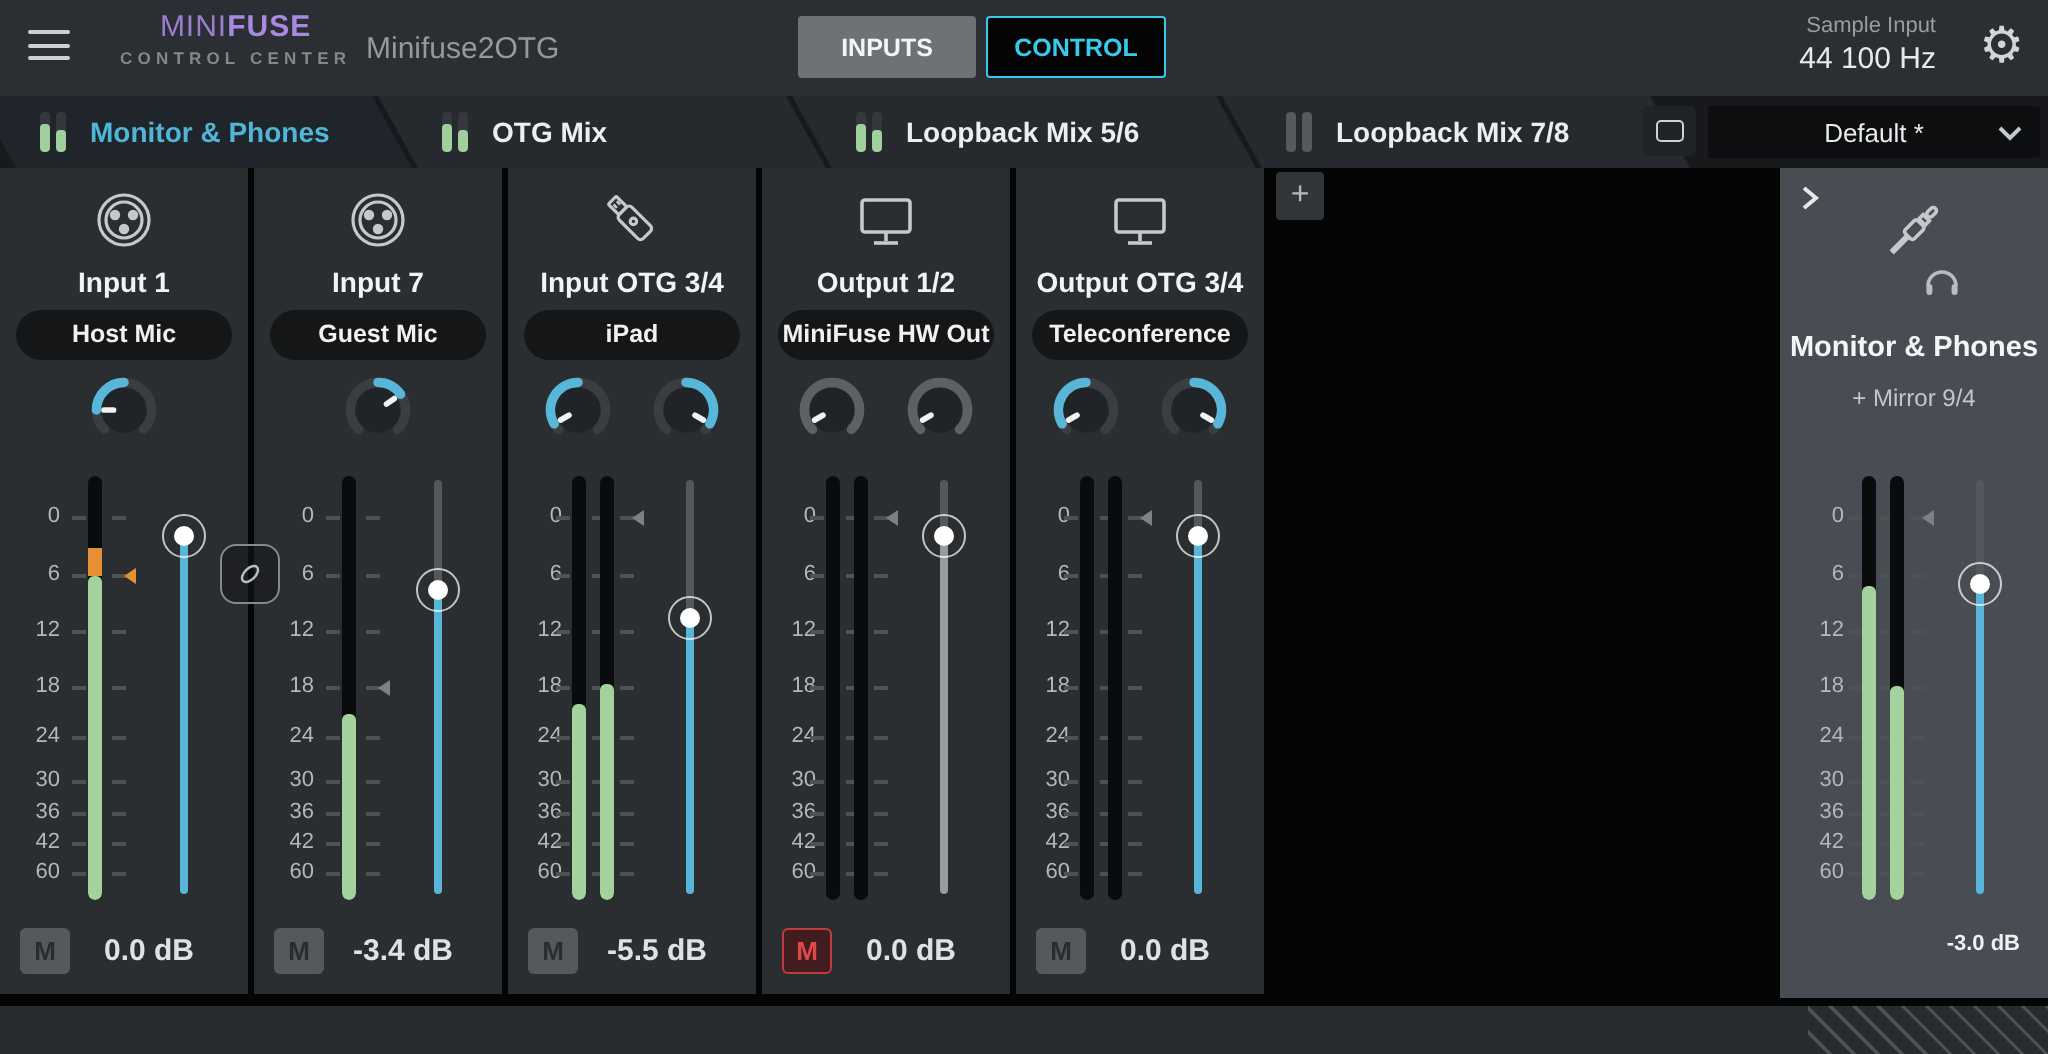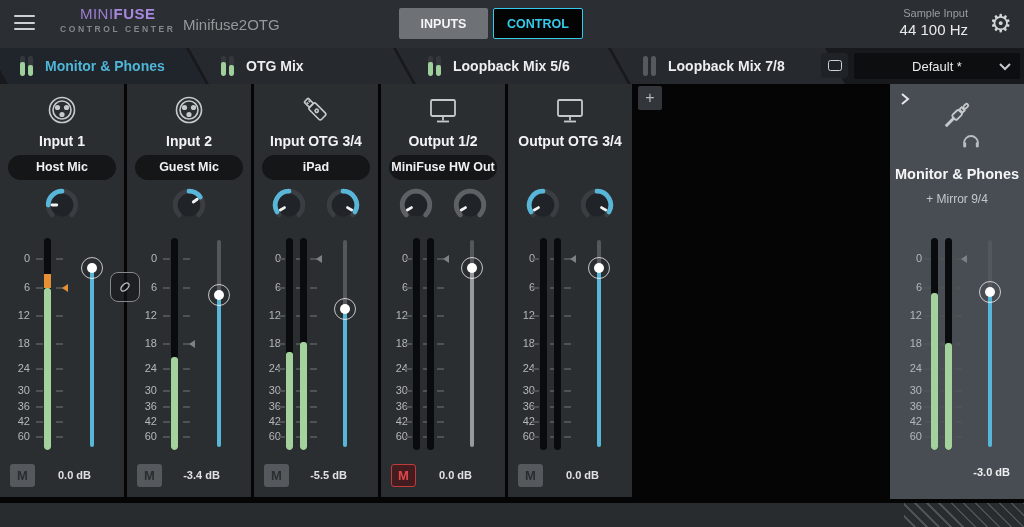--- a/index.html
+++ b/index.html
@@ -59,21 +59,21 @@
   .peak{position:absolute;width:0;height:0;border-top:4px solid transparent;border-bottom:4px solid transparent;}
   .fader{position:absolute;top:0;height:100%;width:26px;cursor:pointer;}
   .ftrack-top{position:absolute;left:11px;width:4px;background:#54585c;border-radius:2px;}
   .ftrack{position:absolute;left:11px;width:4px;border-radius:2px;}
   .fring{position:absolute;left:2px;width:22px;height:22px;border:1.5px solid rgba(255,255,255,.72);border-radius:50%;box-sizing:border-box;}
   .fdot{position:absolute;left:8px;width:10px;height:10px;background:#fff;border-radius:50%;}
   .ch-bottom{position:absolute;left:10px;right:10px;bottom:10px;height:24px;display:flex;align-items:center;}
   .mute{width:25px;height:23px;border:none;border-radius:3px;background:#55595d;color:#2a2d30;
         font-size:13px;font-weight:700;cursor:pointer;}
   .mute.muted{background:#431c20;border:1px solid #c03c3c;color:#e04848;}
-  .dbval{flex:1;text-align:center;font-size:11px;font-weight:700;color:#dfe1e3;}
+  .dbval{flex:1;text-align:center;font-size:15px;font-weight:700;color:#dfe1e3;}
   .addchan{position:absolute;left:638px;top:2px;width:24px;height:24px;background:#323539;border:none;border-radius:2px;
            color:#b5b8bb;font-size:16px;line-height:22px;cursor:pointer;padding:0;}
   .linkbtn{position:absolute;left:110px;top:188px;width:30px;height:30px;border:1.5px solid #85898d;border-radius:8px;
            background:rgba(20,22,24,.55);display:flex;align-items:center;justify-content:center;cursor:pointer;z-index:3;box-sizing:border-box;}
   
   .master{position:absolute;right:0;top:0;width:134px;height:415px;background:#484d53;}
   .collapse{position:absolute;left:8px;top:8px;width:16px;height:16px;cursor:pointer;}
   .m-icon{position:absolute;left:0;right:0;top:12px;height:56px;display:flex;align-items:center;justify-content:center;}
   .m-title{position:absolute;left:0;right:0;top:82px;text-align:center;font-size:14.5px;font-weight:700;color:#f4f5f6;}
   .m-sub{position:absolute;left:0;right:0;top:108px;text-align:center;font-size:12px;color:#c3c7cb;}
@@ -241,21 +241,21 @@
       <section class="strip">
         <div class="ch-icon">
           <svg width="40" height="40" viewBox="0 0 40 40" stroke="#c6c9cc" fill="none" stroke-width="1.6">
       <circle cx="20" cy="20" r="12.5"></circle>
             <circle cx="20" cy="20" r="9"></circle>
       <circle cx="15.5" cy="17.5" r="2.6" fill="#c6c9cc" stroke="none"></circle>
       <circle cx="24.5" cy="17.5" r="2.6" fill="#c6c9cc" stroke="none"></circle>
       <circle cx="20" cy="24.5" r="2.6" fill="#c6c9cc" stroke="none"></circle>
           </svg>
         </div>
-        <div class="ch-name">Input 2</div>
+        <div class="ch-name">Input 7</div>
         <div class="ch-device">Guest Mic</div>
         <div class="knobrow">
           <div class="knob"><svg width="38" height="38" viewBox="0 0 40 40">
     <circle cx="20" cy="20" r="12" fill="#202327"></circle>
     <path d="M 9.75 30.25 A 14.5 14.5 0 1 1 30.25 30.25" stroke="#3a3e42" stroke-width="5" fill="none" stroke-linecap="round"></path>
     <path d="M 20.00 5.50 A 14.5 14.5 0 0 1 31.88 11.68" stroke="#58b7d9" stroke-width="5" fill="none" stroke-linecap="round"></path>
     <line x1="24.505336243589454" y1="16.845329600069245" x2="28.601096465034416" y2="13.977447418314014" stroke="#f2f2f2" stroke-width="3" stroke-linecap="round"></line>
   </svg></div>
         </div>
         <div class="meterzone">
@@ -464,20 +464,21 @@
       </section>
       <section class="strip">
         <div class="ch-icon">
           <svg width="40" height="40" viewBox="0 0 40 40" stroke="#c6c9cc" fill="none" stroke-width="1.8">
       <rect x="8" y="10" width="24" height="16" rx="1.5"></rect>
       <line x1="20" y1="26" x2="20" y2="30.5"></line>
             <line x1="14" y1="31.5" x2="26" y2="31.5"></line>
           </svg>
         </div>
         <div class="ch-name">Output OTG 3/4</div>
+        <div class="ch-device">Teleconference</div>
         <div class="knobrow">
           <div class="knob"><svg width="38" height="38" viewBox="0 0 40 40">
     <circle cx="20" cy="20" r="12" fill="#202327"></circle>
     <path d="M 9.75 30.25 A 14.5 14.5 0 1 1 30.25 30.25" stroke="#3a3e42" stroke-width="5" fill="none" stroke-linecap="round"></path>
     <path d="M 7.44 27.25 A 14.5 14.5 0 0 1 20.00 5.50" stroke="#58b7d9" stroke-width="5" fill="none" stroke-linecap="round"></path>
     <line x1="15.236860279185587" y1="22.75" x2="10.906733260263394" y2="25.249999999999996" stroke="#f2f2f2" stroke-width="3" stroke-linecap="round"></line>
   </svg></div>
           <div class="knob"><svg width="38" height="38" viewBox="0 0 40 40">
     <circle cx="20" cy="20" r="12" fill="#202327"></circle>
     <path d="M 9.75 30.25 A 14.5 14.5 0 1 1 30.25 30.25" stroke="#3a3e42" stroke-width="5" fill="none" stroke-linecap="round"></path>

